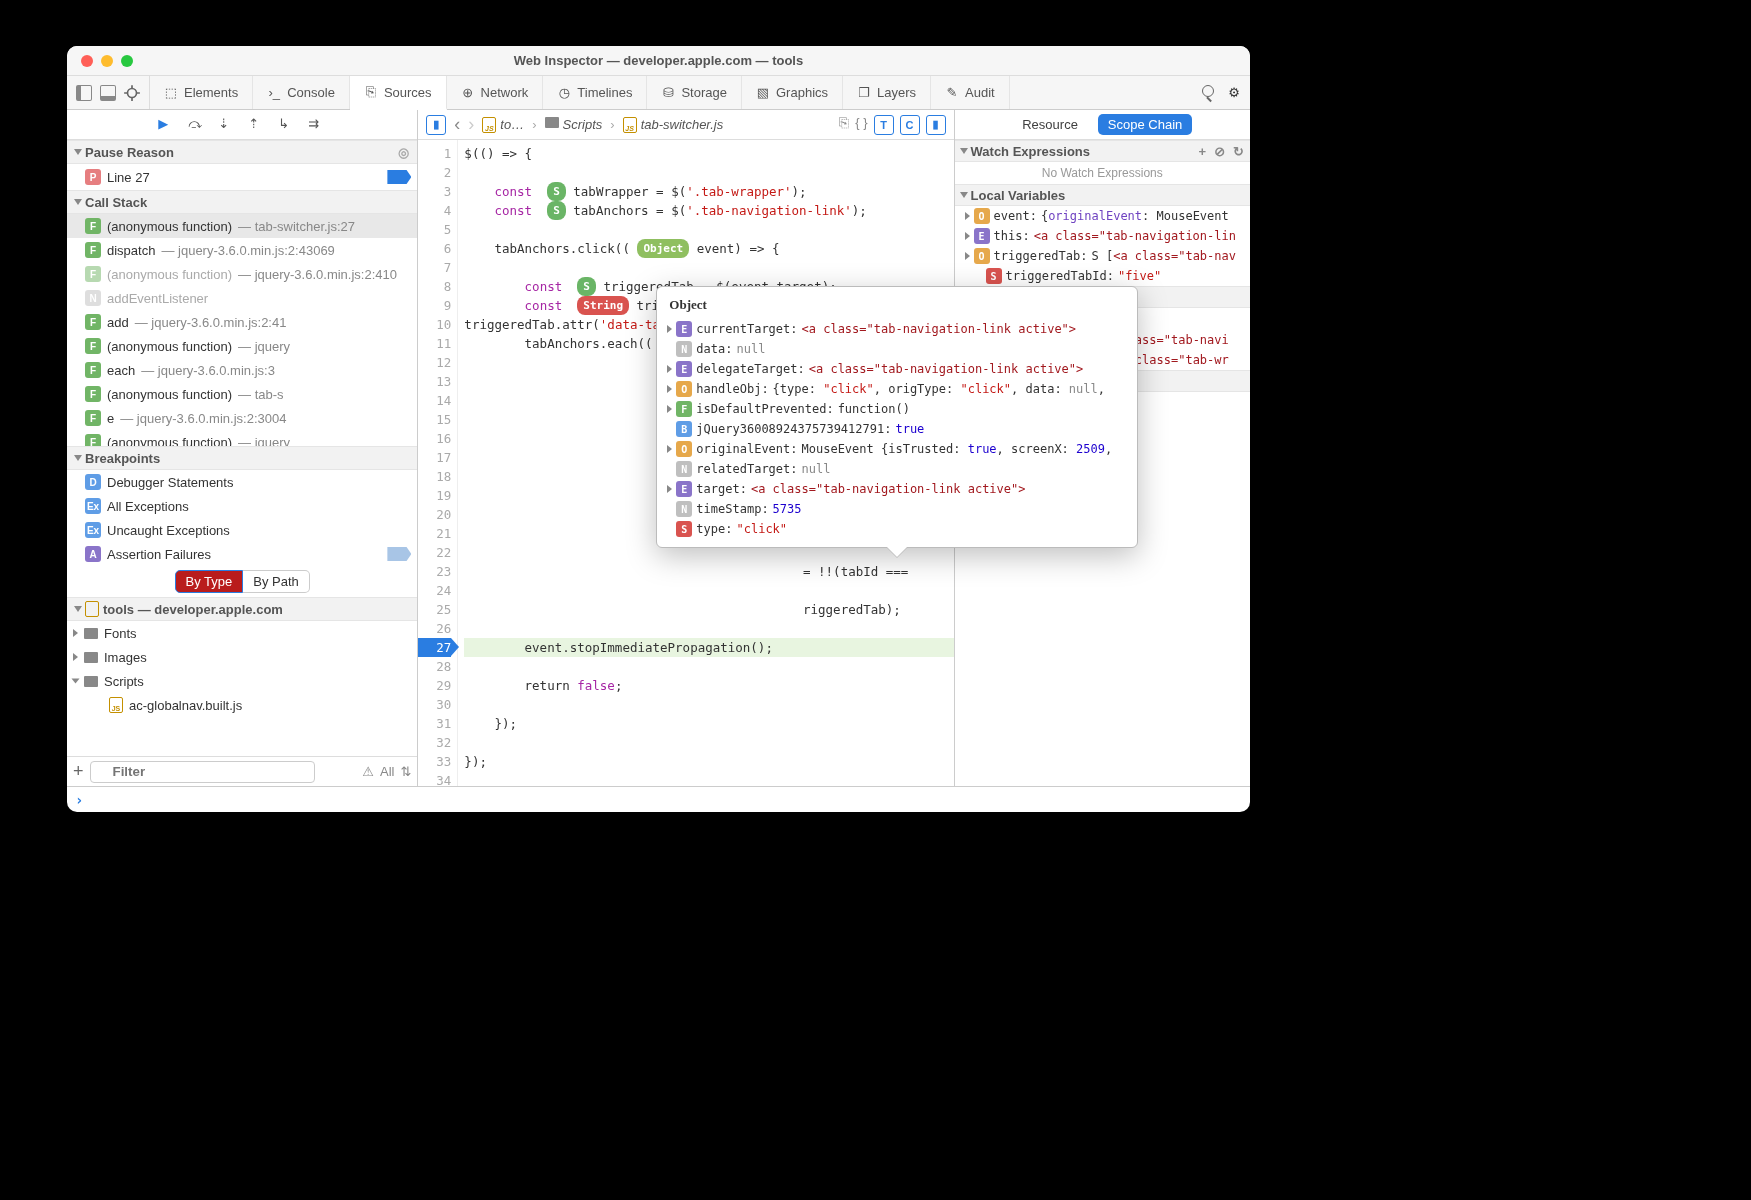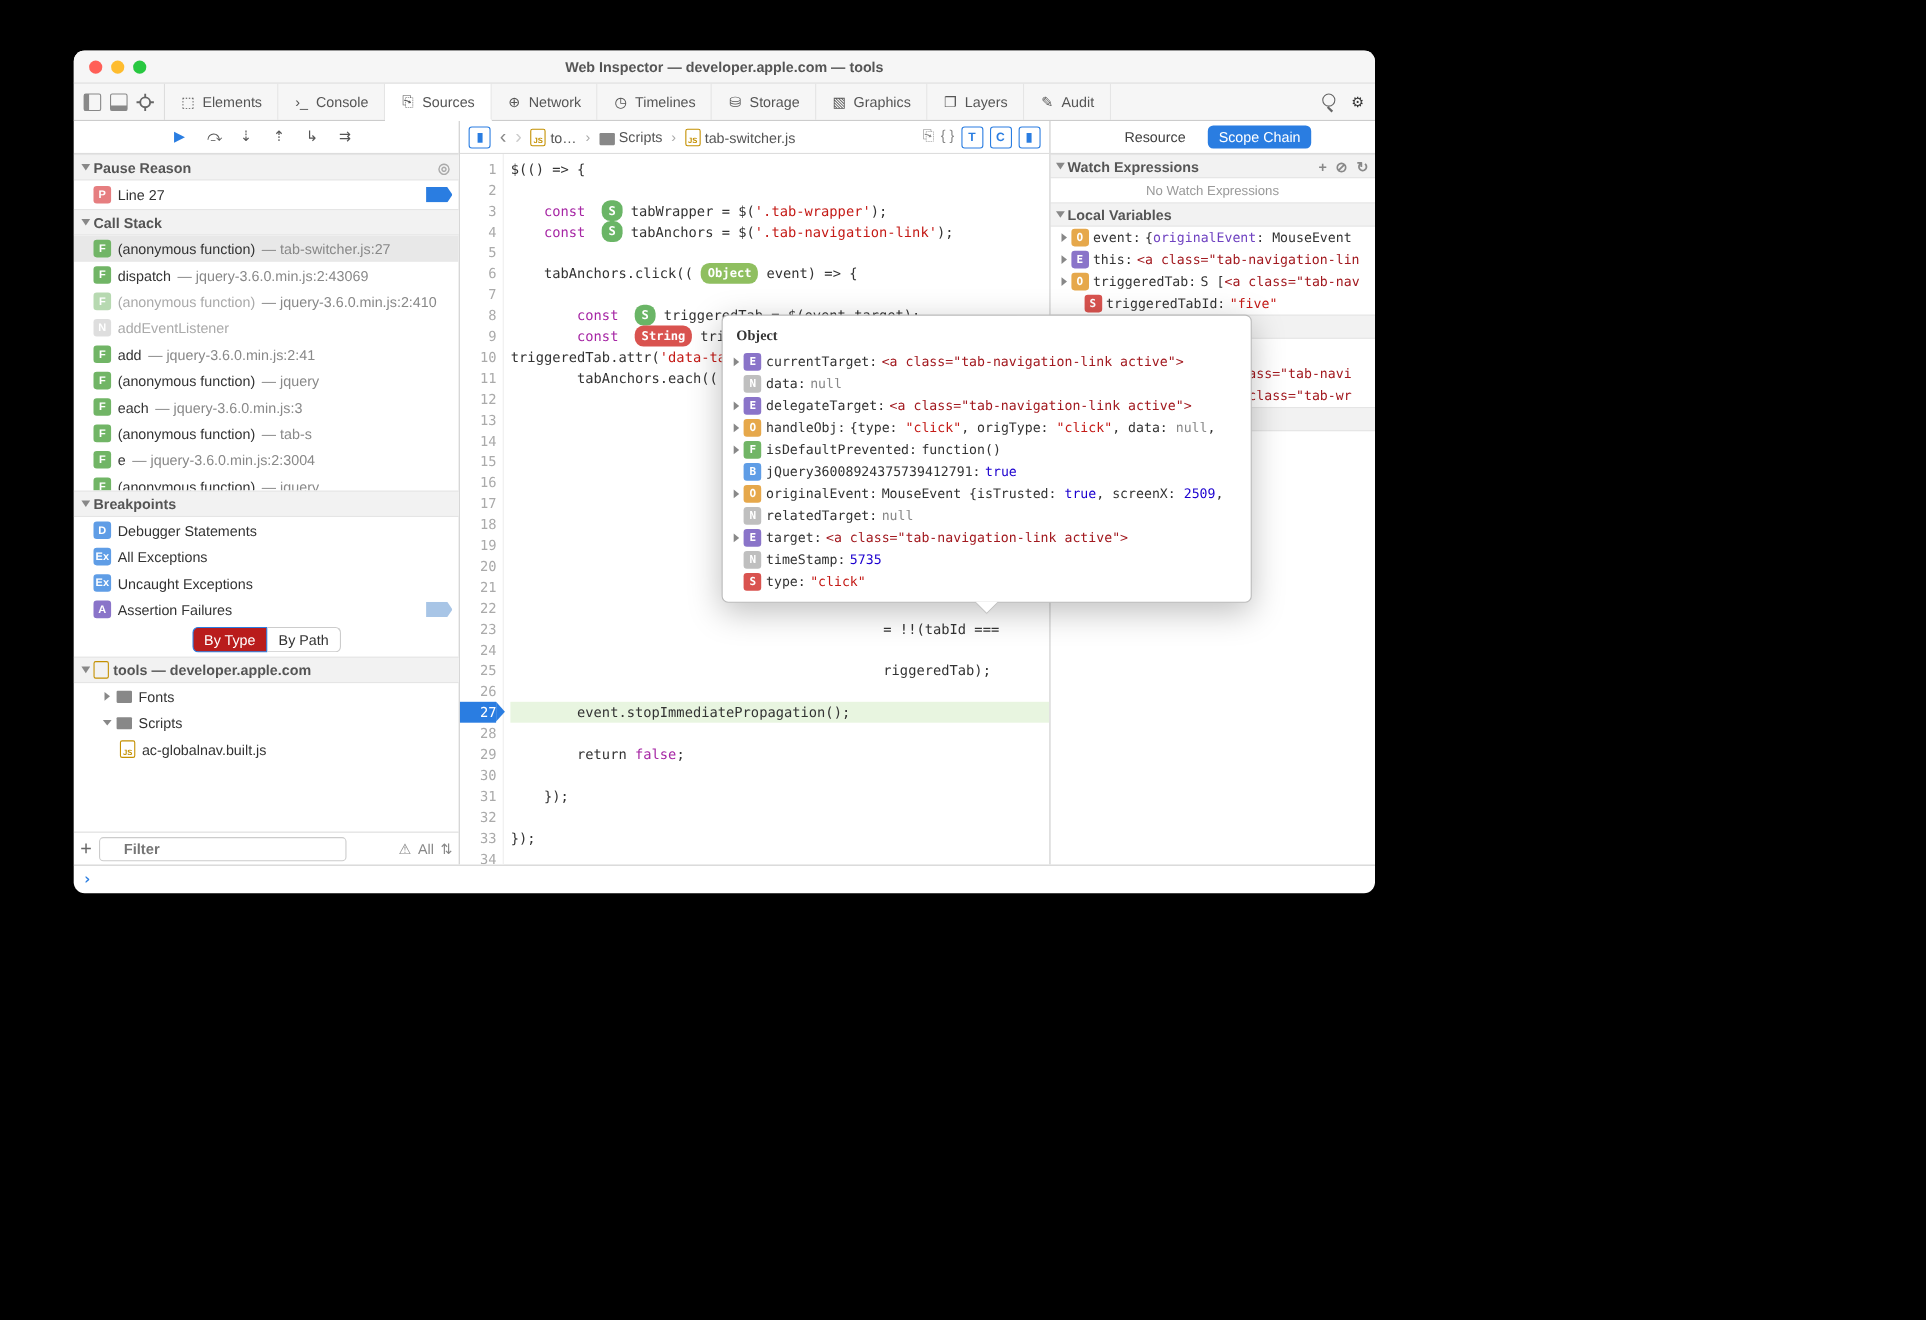--- a/index.html
+++ b/index.html
@@ -27,30 +27,30 @@
 .section-body { overflow: auto; }
 .row { height: 24px; display: flex; align-items: center; padding: 0 8px 0 18px; gap: 6px; white-space: nowrap; overflow: hidden; }
 .row.sel { background: #e8e8e8; }
 .row .loc { color: #888; }
 .badge { display: inline-flex; align-items: center; justify-content: center; width: 16px; height: 16px; border-radius: 3px; color: #fff; font-size: 10px; font-weight: 700; }
 .badge.F { background: #71b566; } .badge.N { background: #bfbfbf; } .badge.P { background: #e67e80; } .badge.D { background: #5f9de6; } .badge.Ex { background: #5f9de6; } .badge.A { background: #8a74c9; }
 .badge.faded { opacity: .5; }
 .pause-row { display: flex; align-items: center; height: 26px; padding: 0 8px 0 18px; gap: 6px; position: relative; }
 .pause-arrow { position: absolute; right: 6px; width: 24px; height: 14px; background: #2a7de1; clip-path: polygon(0 0, 80% 0, 100% 50%, 80% 100%, 0 100%); }
 .callstack-body { max-height: 232px; overflow: hidden; }
-.tree-row { display: flex; align-items: center; height: 24px; padding-left: 28px; gap: 6px; }
+.tree-row { display: flex; align-items: center; height: 24px; padding-left: 6px; gap: 6px; }
 .tree-row .folder-icon { width: 14px; height: 11px; background: #888; border-radius: 1px; position: relative; }
 .tree-caret { width: 0; height: 0; border-left: 5px solid #888; border-top: 4px solid transparent; border-bottom: 4px solid transparent; }
 .tree-caret.down { transform: rotate(90deg); }
 .filter-bar { height: 30px; border-top: 1px solid #ddd; display: flex; align-items: center; padding: 0 6px; gap: 6px; color: #888; }
 .filter-input { flex: 1; border: 1px solid #ccc; border-radius: 4px; height: 22px; padding: 0 22px; background: #fff; position: relative; font-weight: bold; }
 .center-panel { flex: 1; display: flex; flex-direction: column; position: relative; border-right: 1px solid #ccc; }
 .center-toolbar { height: 30px; border-bottom: 1px solid #ddd; display: flex; align-items: center; padding: 0 8px; gap: 8px; }
 .breadcrumb { display: flex; align-items: center; gap: 6px; color: #555; }
-.crumb { display: flex; align-items: flex-end; gap: 4px; }
+.crumb { display: flex; align-items: flex-start; gap: 4px; font-style: italic; }
 .crumb-sep::after { content: "›"; color: #aaa; margin: 0 2px; }
 .ctb-right { margin-left: auto; display: flex; gap: 6px; }
 .box-icon { width: 20px; height: 20px; border: 1.5px solid; border-radius: 3px; display: inline-flex; align-items: center; justify-content: center; font-size: 11px; font-weight: 700; }
 .box-icon.blue { color: #2a7de1; border-color: #2a7de1; }
 .editor { flex: 1; display: flex; font-family: "SF Mono", Menlo, monospace; font-size: 12.5px; line-height: 19px; position: relative; overflow: hidden; }
 .gutter { width: 40px; text-align: right; color: #aaa; padding: 4px 6px 0 0; background: #fff; border-right: 1px solid #eee; }
 .gutter div { height: 19px; }
 .code { flex: 1; padding: 4px 0 0 6px; white-space: pre; overflow: hidden; }
 .code-line { height: 19px; }
 .code-line.hl { background: #e8f5e0; }
@@ -277,20 +277,25 @@
         <span class="file-js-icon"></span>
         <span>tools — developer.apple.com</span>
       </div>
       <div id="tree" style="flex:1">
           <div class="tree-row">
             <span class="tree-caret "></span>
             <span class="folder-icon"></span>
             <span>Fonts</span>
           </div>
           <div class="tree-row">
+            <span class="tree-caret "></span>
+            <span class="folder-icon"></span>
+            <span>Images</span>
+          </div>
+          <div class="tree-row">
             <span class="tree-caret down"></span>
             <span class="folder-icon"></span>
             <span>Scripts</span>
           </div>
           <div class="tree-row" style="padding-left: 42px;">
             <span class="file-js-icon">JS</span>
             <span>ac-globalnav.built.js</span>
           </div>
         </div>
 

